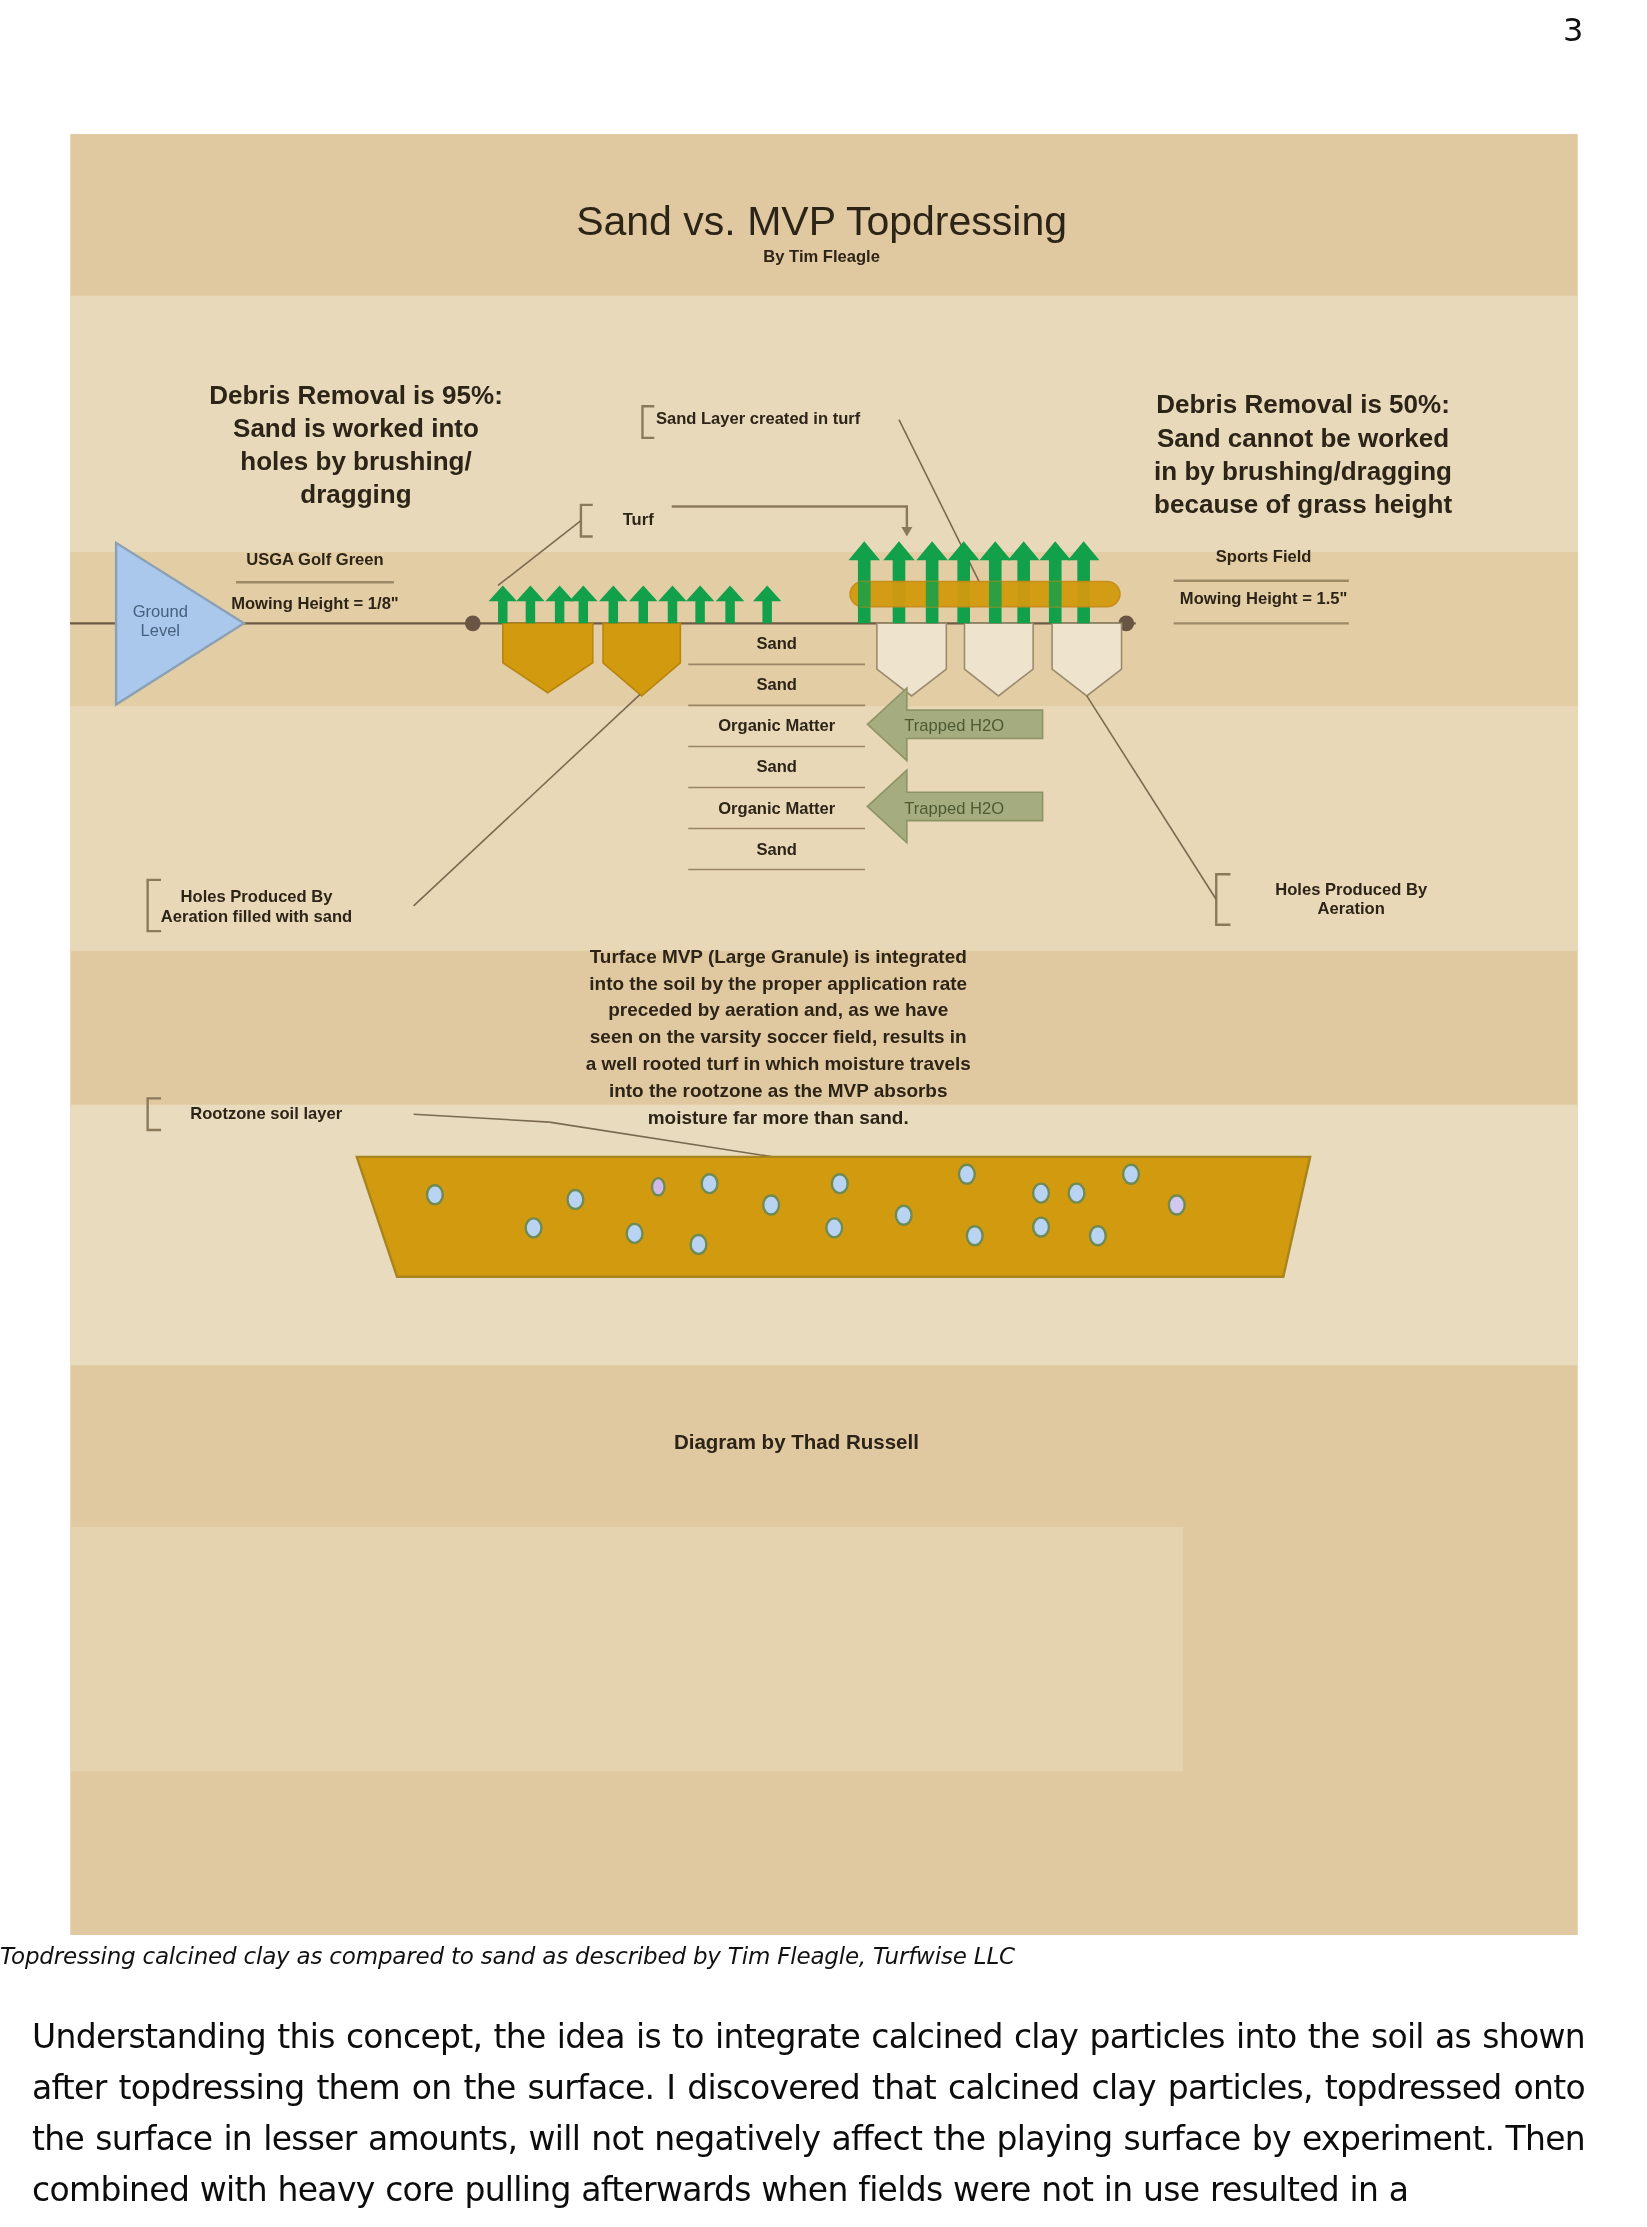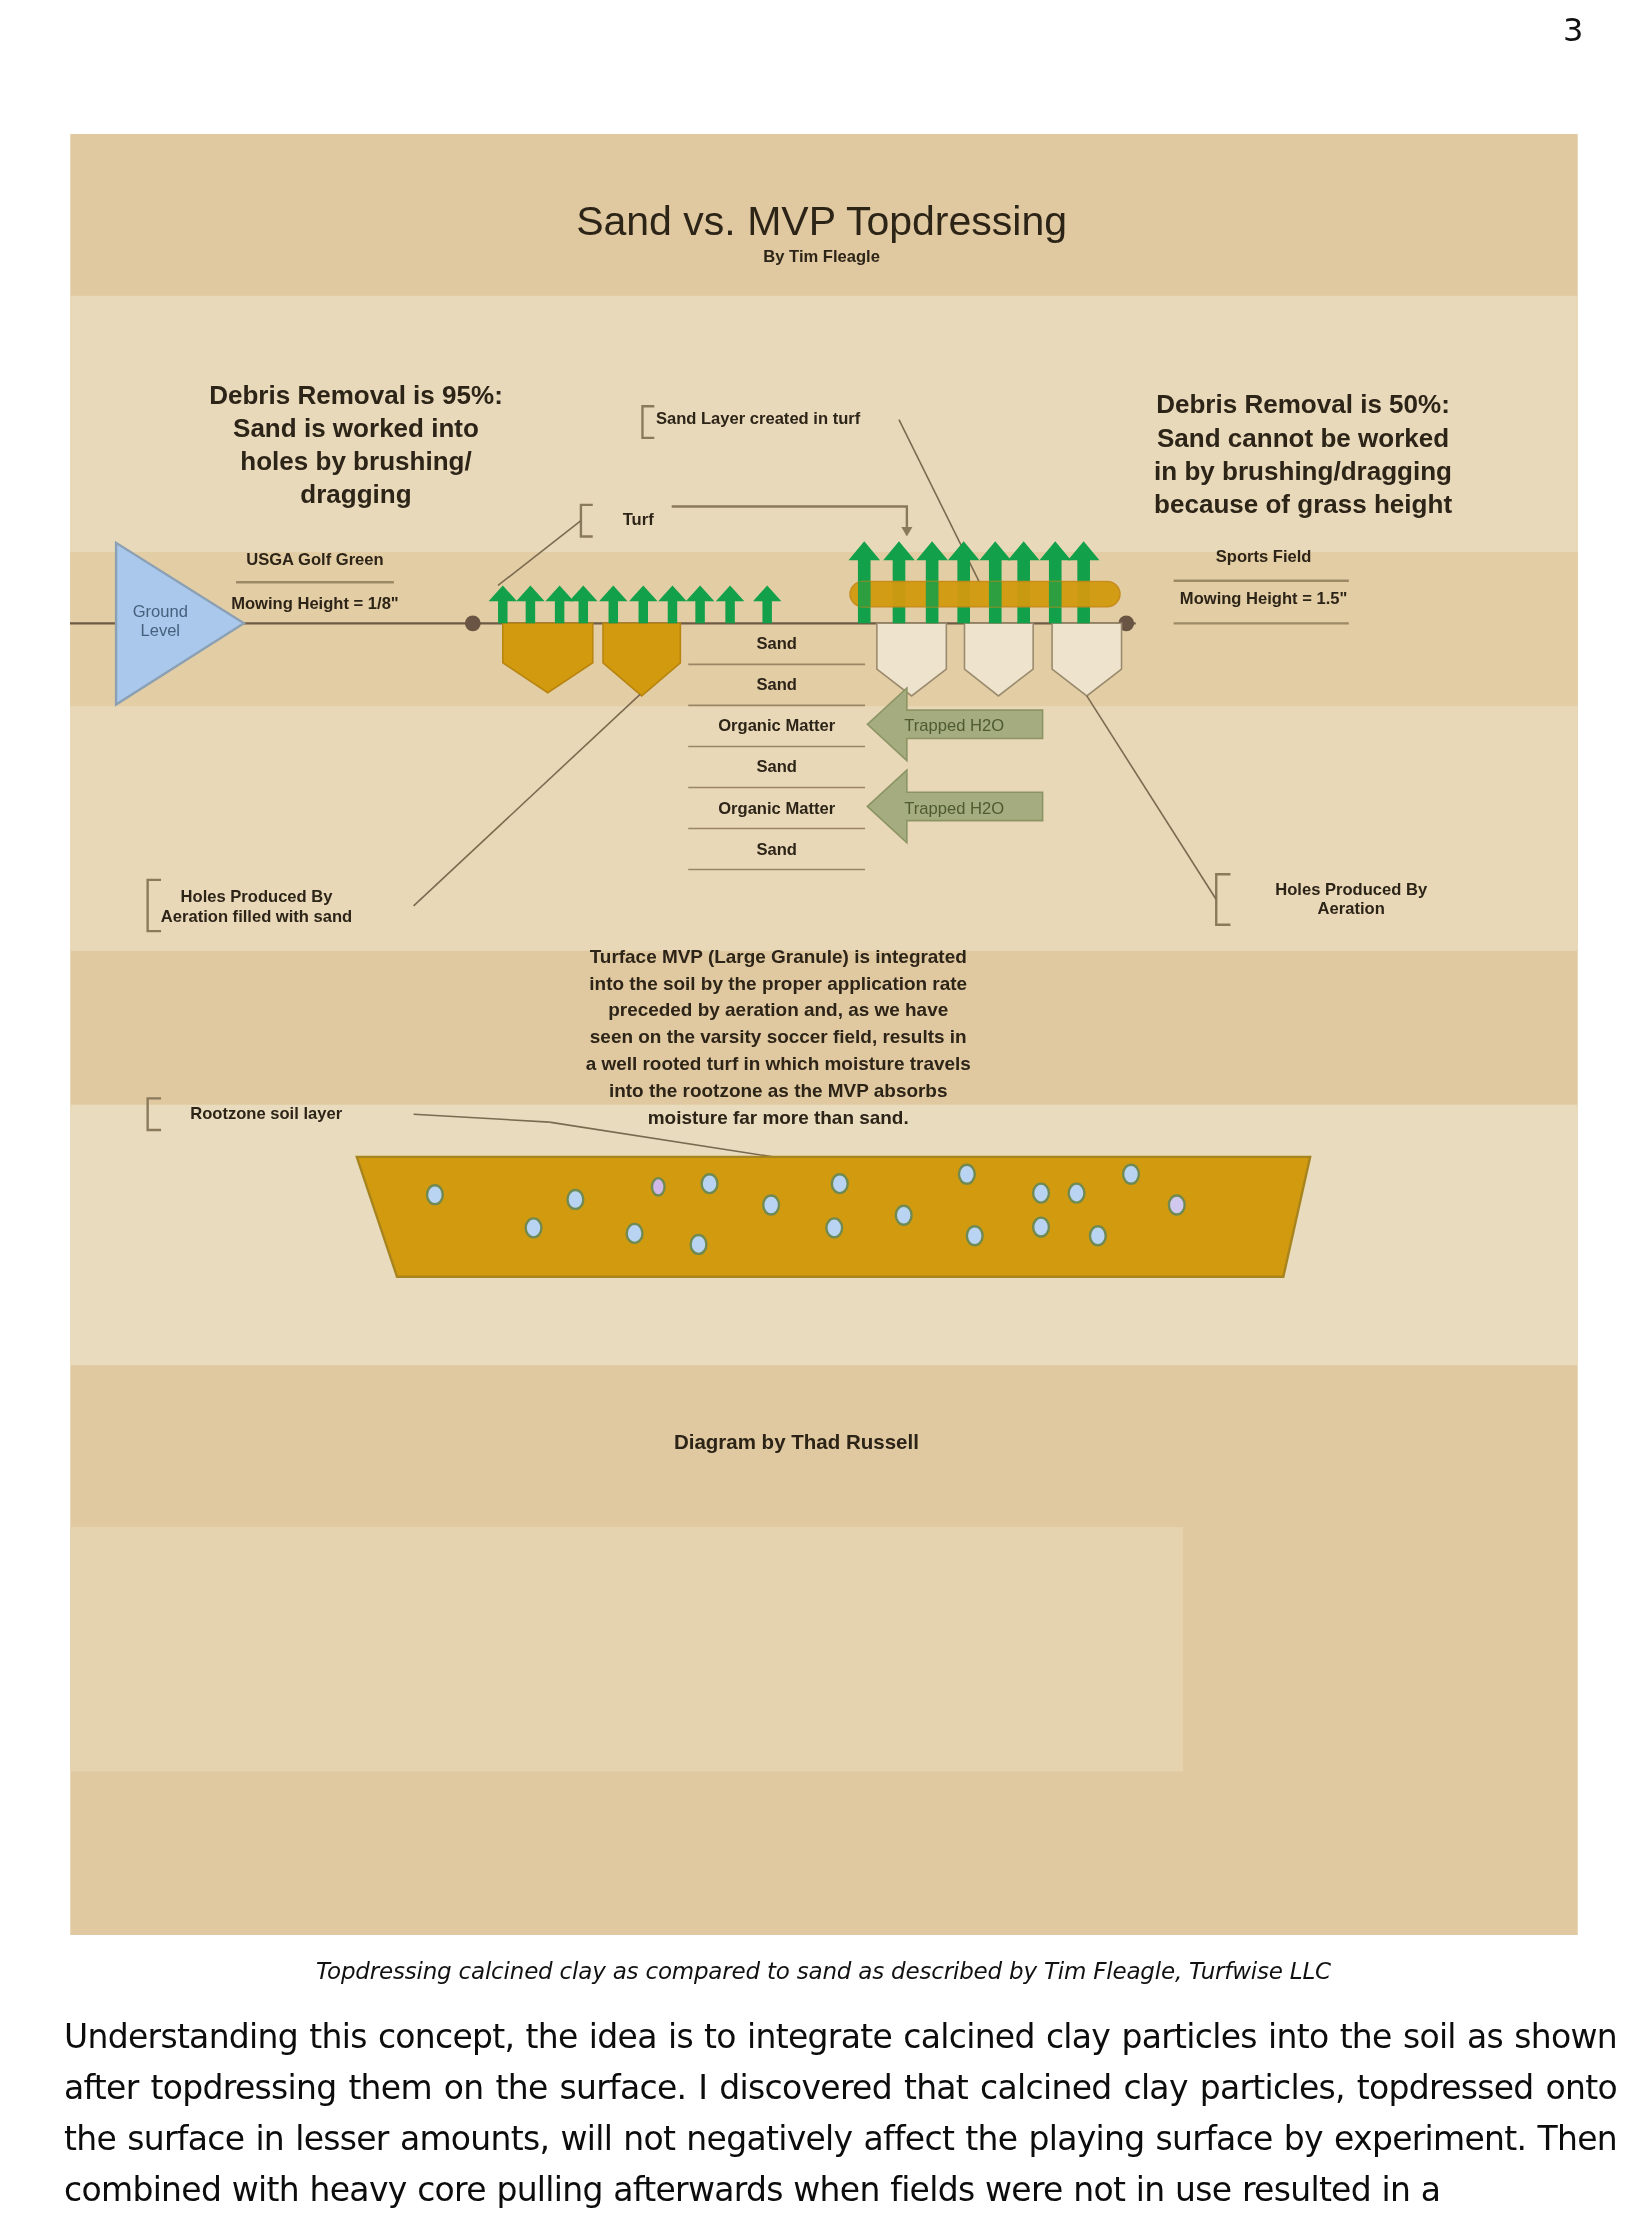--- a/index.html
+++ b/index.html
@@ -1,21 +1,21 @@
 <!DOCTYPE html>
 <html style="font-size:12.6px"><head>
 <meta charset="utf-8">
 <style>
   html, body { margin:0; padding:0; background:#ffffff; }
   body { width:1647px; height:2227px; position:relative; overflow:hidden; font-family:"Liberation Sans", sans-serif; }
   .page-number { position:absolute; top:11px; left:1563px; font-size:32px; color:#111; font-family:"DejaVu Sans", sans-serif; }
   .figure { position:absolute; left:55px; top:134px; width:1508px; height:1801px;margin-left:15px; }
   .figure svg { display:block; }
-  .caption { position:absolute; left:0; width:1647px; top:1943px; text-align:center; font-style:italic; font-size:23px; color:#111; font-family:"DejaVu Sans", sans-serif; letter-spacing:-0.2px;margin-top:15px; }
-  .body-text { position:absolute; left:32px; width:1553px; top:2011px; font-size:33px; line-height:51px; color:#0c0c0c; text-align:justify; font-family:"DejaVu Sans", sans-serif; letter-spacing:-0.7px; word-spacing:0.8px;margin-left:32px; }
+  .caption { position:absolute; left:0; width:1647px; top:1943px; font-style:italic; font-size:23px; color:#111; font-family:"DejaVu Sans", sans-serif; letter-spacing:-0.2px; }
+  .body-text { position:absolute; left:32px; width:1553px; top:2011px; font-size:33px; line-height:51px; color:#0c0c0c; text-align:justify; font-family:"DejaVu Sans", sans-serif; letter-spacing:-0.7px; word-spacing:0.8px; }
   .dt { font-family:"Liberation Sans", sans-serif; font-weight:bold; fill:#2d2418; }
 </style>
 </head>
 <body>
 
 <div class="page-number">3</div>
 
 <div class="figure">
 <svg width="1508" height="1801" viewBox="70 170 1910 2282" xmlns="http://www.w3.org/2000/svg">
 

